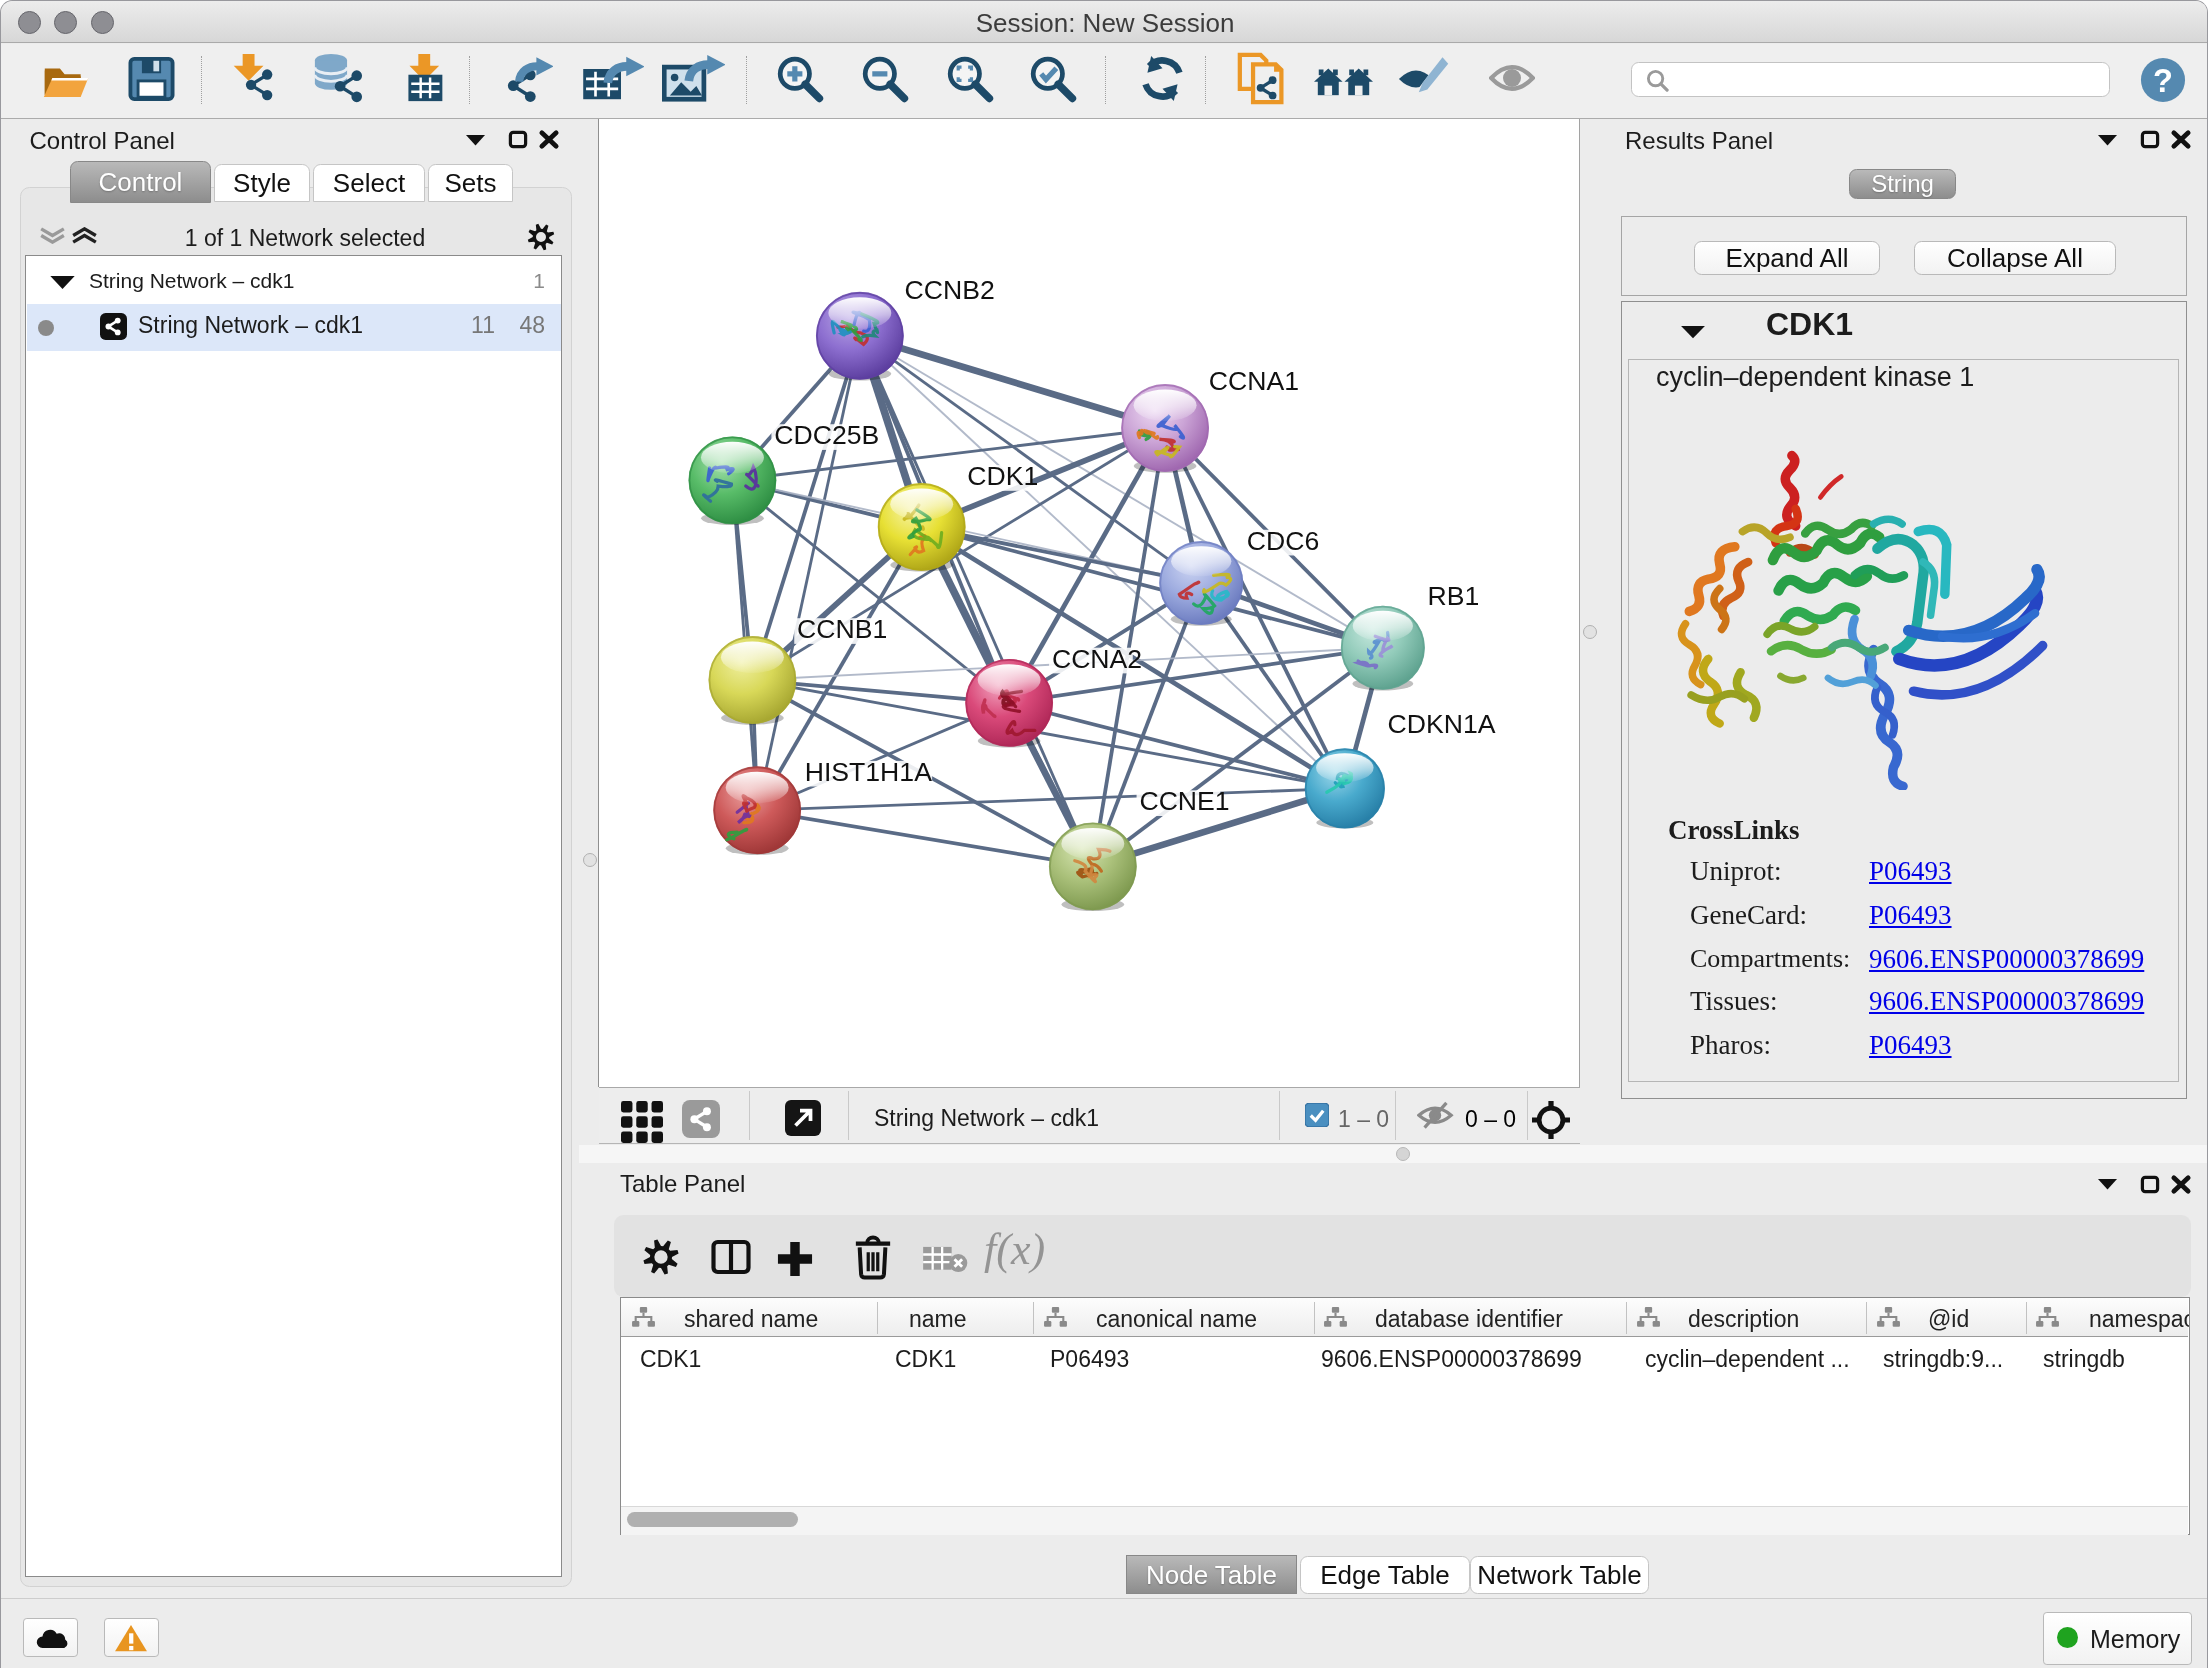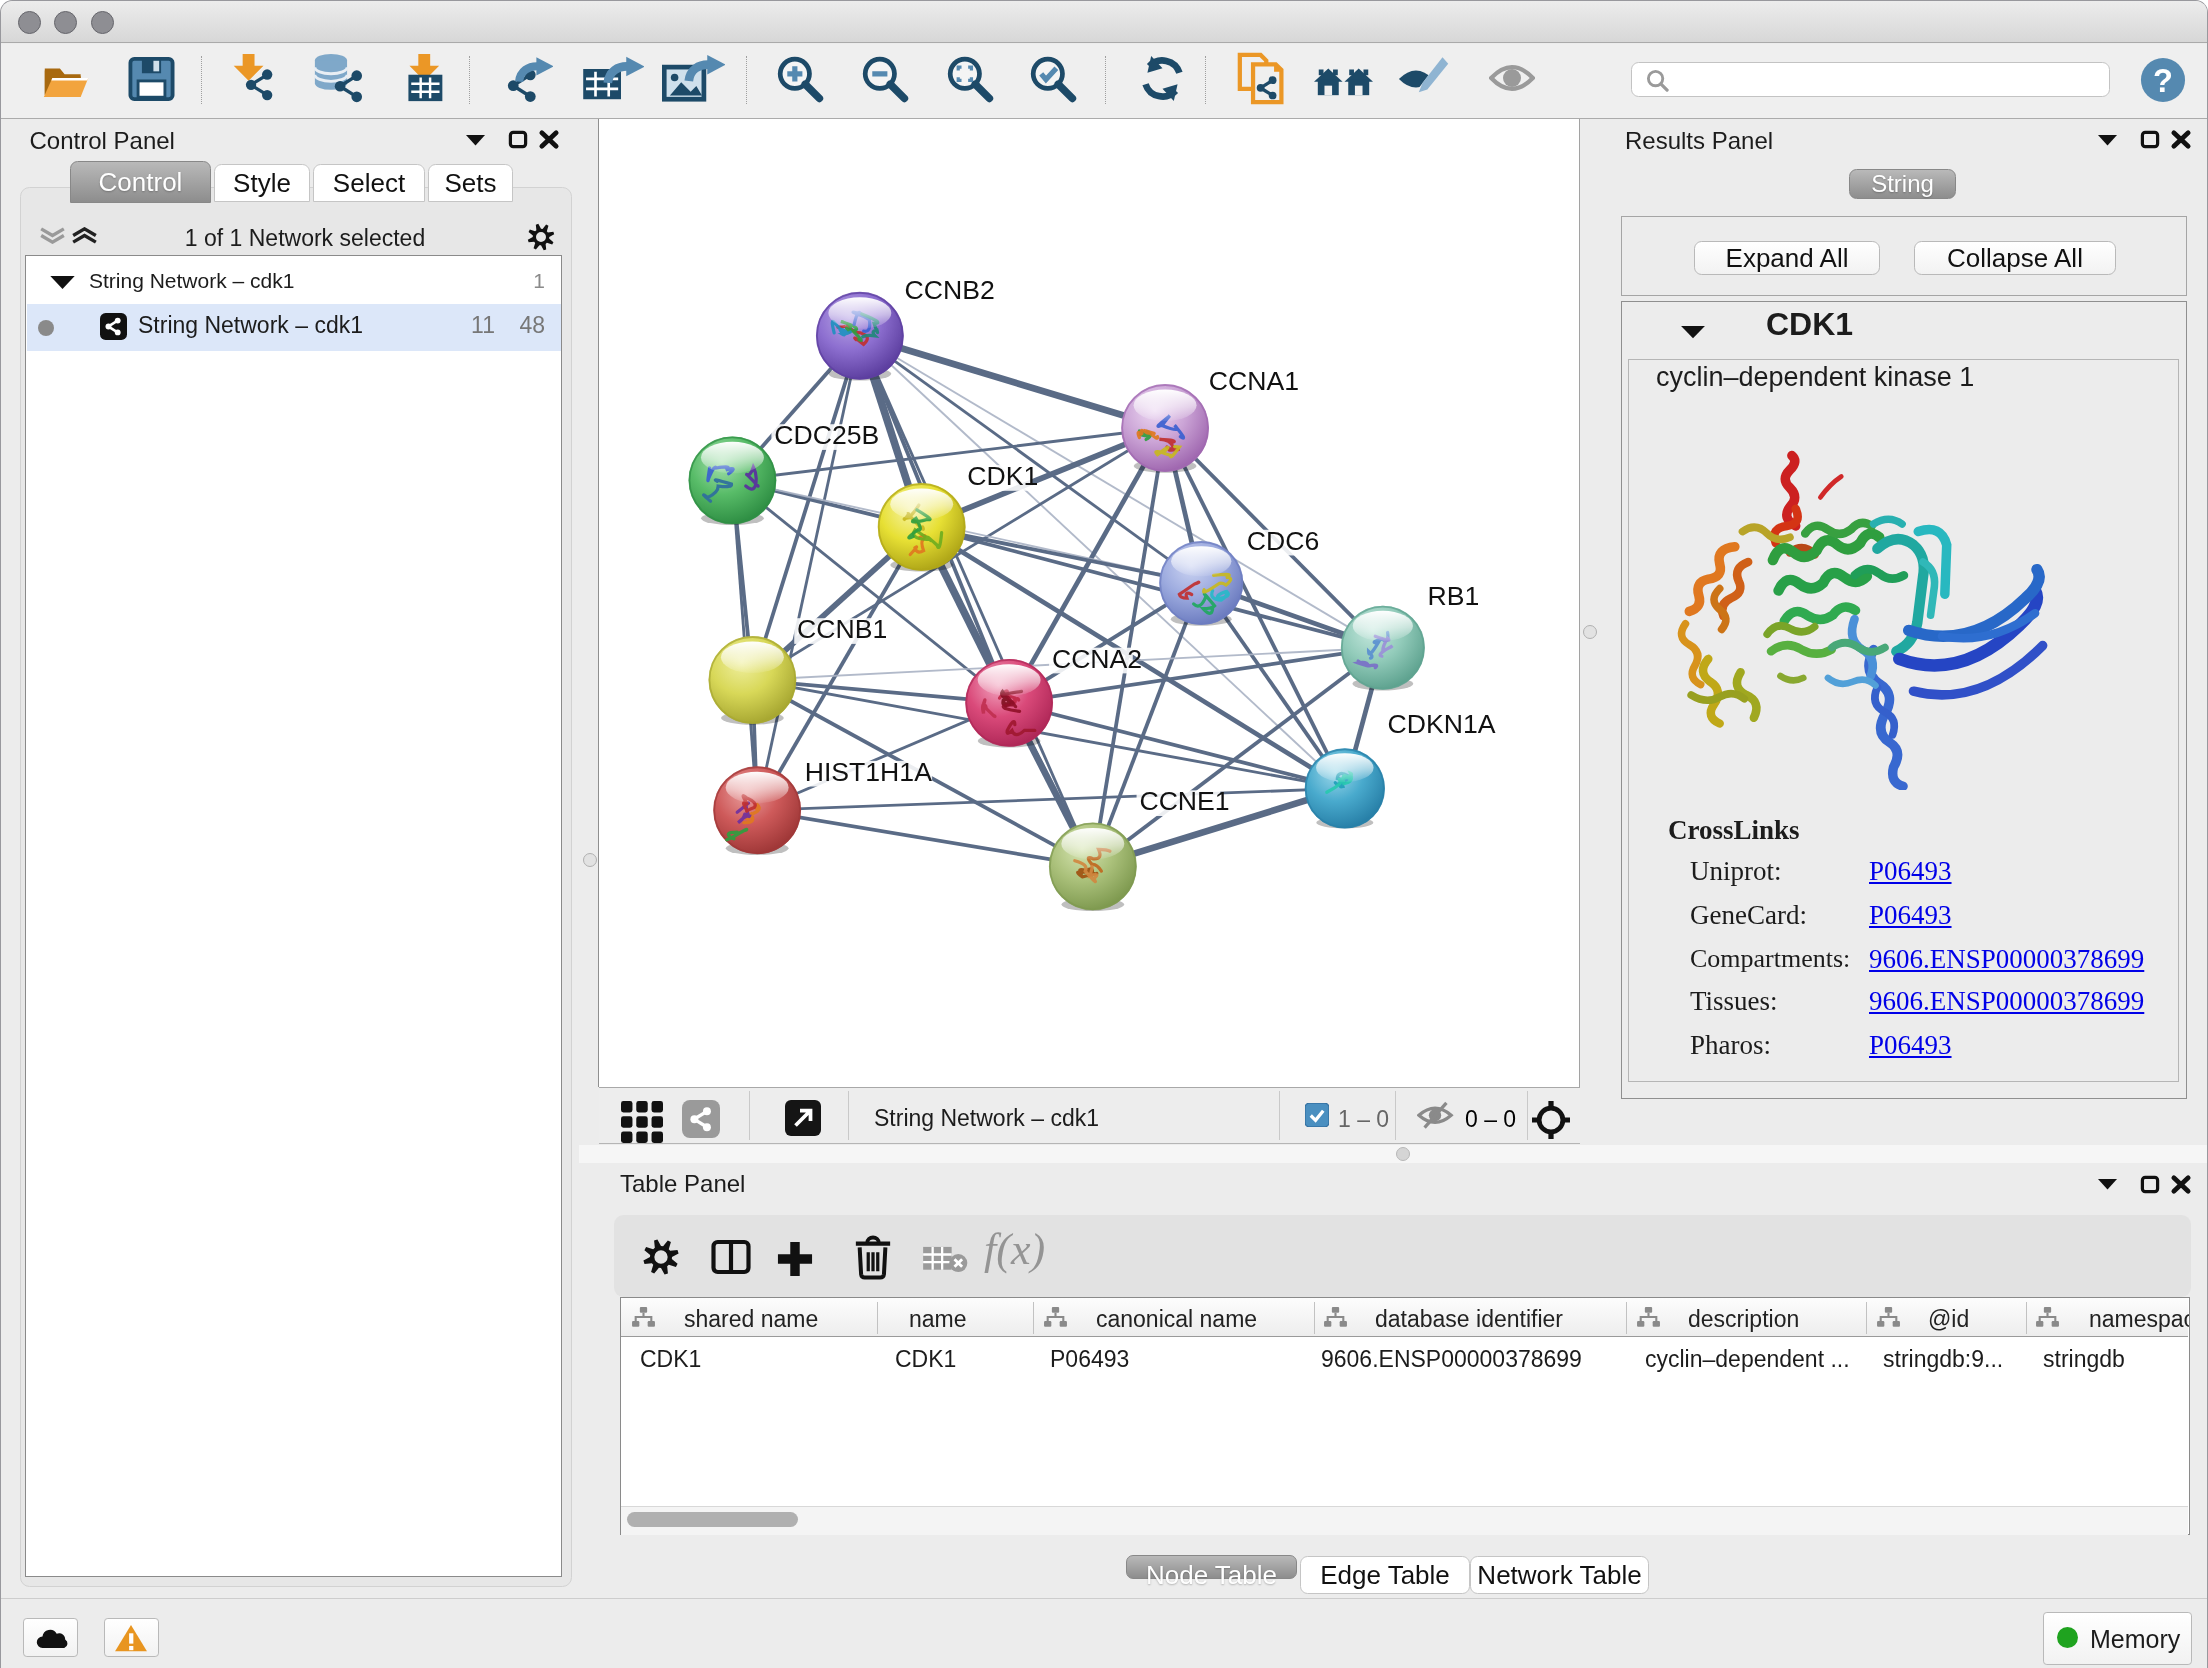--- a/index.html
+++ b/index.html
@@ -1,17 +1,18 @@
 <!DOCTYPE html>
 <html style="font-size:15px"><head><meta charset="utf-8"><style>*{margin:0;padding:0;box-sizing:border-box}html,body{width:2208px;height:1668px;background:#fff;font-family:"Liberation Sans",sans-serif;overflow:hidden}.abs{position:absolute}.window{position:absolute;left:0;top:0;width:2208px;height:1668px;background:#ececec;border:1px solid #98989d;border-bottom:none;border-radius:12.4px 12.4px 0 0;overflow:hidden}.t{position:absolute;white-space:nowrap;color:#1c1c1c}.tab{position:absolute;background:#fff;border:1px solid #c5c5c5;border-radius:7.6px 7.6px 0 0;text-align:center;color:#111}.tabsel{background:linear-gradient(#b9b9b9,#8d8d8d);border:1px solid #888;color:#fff;text-shadow:0 1px 1.9px rgba(0,0,0,.25)}.btn{position:absolute;background:linear-gradient(#ffffff,#f2f2f2);border:1px solid #b9b9b9;border-radius:7.6px;text-align:center;color:#111;font-size:26px}a.lk{color:#0000e8;text-decoration:underline}</style></head><body>
 <div class="window">
     <div class="abs" style="left:0;top:0;width:2208px;height:42px;background:linear-gradient(#ececec,#d7d7d7);border-bottom:1px solid #aaa;border-radius:12.4px 12.4px 0 0"></div>
     <div class="abs" style="left:17px;top:9.5px;width:23px;height:23px;border-radius:50%;background:#8e8e93;border:1.4px solid #66666c"></div>
     <div class="abs" style="left:53px;top:9.5px;width:23px;height:23px;border-radius:50%;background:#8e8e93;border:1.4px solid #66666c"></div>
     <div class="abs" style="left:90px;top:9.5px;width:23px;height:23px;border-radius:50%;background:#8e8e93;border:1.4px solid #66666c"></div>
+    <div class="t" style="left:0;top:6.7px;width:2208px;text-align:center;font-size:26px;color:#3c3c3c">Session: New Session</div>
     <div class="abs" style="left:0;top:43px;width:2208px;height:75px;background:#efefef;border-bottom:1px solid #ababab"></div>
     <svg class="abs" style="left:40px;top:55px;" width="51" height="46" viewBox="0 0 54 46">
       <path d="M4,40 V12 h16 l5,6 h17 v6 H10 Z" fill="#a8690f"></path>
       <path d="M4,40 V14 h15 l5,6 h18 v4" fill="#a8690f"></path>
       <polygon points="12,22 50,22 42,42 3,42" fill="#f2a43e"></polygon>
       <polygon points="12,22 50,22 49,24.5 11,24.5" fill="#fff"></polygon>
     </svg>
     <svg class="abs" style="left:126px;top:55px;" width="49" height="46" viewBox="0 0 50 48">
       <rect x="3" y="3" width="44" height="42" rx="4" fill="#5589b0" stroke="#1d4a68" stroke-width="4"></rect>
       <rect x="15" y="3" width="20" height="15" fill="#1d4a68"></rect>
@@ -663,21 +664,21 @@
     <div class="t" style="left:2088px;top:1305px;font-size:23px;color:#222;width:100px;overflow:hidden">namespace</div>
     <div class="t" style="left:639px;top:1345px;font-size:23px">CDK1</div>
     <div class="t" style="left:894px;top:1345px;font-size:23px">CDK1</div>
     <div class="t" style="left:1049px;top:1345px;font-size:23px">P06493</div>
     <div class="t" style="left:1320px;top:1345px;font-size:23px">9606.ENSP00000378699</div>
     <div class="t" style="left:1644px;top:1345px;font-size:23px">cyclin–dependent ...</div>
     <div class="t" style="left:1882px;top:1345px;font-size:23px">stringdb:9...</div>
     <div class="t" style="left:2042px;top:1345px;font-size:23px">stringdb</div>
     <div class="abs" style="left:620px;top:1505px;width:1567px;height:28.5px;background:#f4f4f4;border-top:1px solid #d8d8d8"></div>
     <div class="abs" style="left:626px;top:1511px;width:171px;height:15px;border-radius:7.6px;background:#b0b0b0"></div>
-    <div class="tab tabsel" style="left:1125px;top:1554px;width:171px;height:24px;font-size:26px;line-height:38px;border-radius:7px">Node Table</div>
+    <div class="tab tabsel" style="left:1125px;top:1554px;width:171px;height:39px;font-size:26px;line-height:38px;border-radius:0">Node Table</div>
     <div class="tab" style="left:1299px;top:1555px;width:170px;height:38px;font-size:26px;line-height:36px;border-radius:7.6px">Edge Table</div>
     <div class="tab" style="left:1469px;top:1555px;width:179px;height:38px;font-size:26px;line-height:36px;border-radius:7.6px">Network Table</div>
     <div class="abs" style="left:0;top:1597px;width:2208px;height:71px;background:#ececec;border-top:1px solid #cdcdcd"></div>
     <div class="btn" style="left:22px;top:1617px;width:55px;height:39px;border-radius:3.8px"></div>
     <svg class="abs" style="left:32px;top:1626px;" width="36" height="23" viewBox="0 0 38 24">
       <path d="M10,22 a6,6 0 0 1 0,-12 a8,8 0 0 1 15,-3 a6.5,6.5 0 0 1 9,6 a5,5 0 0 1 -1,9 Z" fill="#111"></path>
     </svg>
     <div class="btn" style="left:103px;top:1617px;width:55px;height:39px;border-radius:3.8px"></div>
     <svg class="abs" style="left:113px;top:1622px;" width="34" height="30" viewBox="0 0 36 32">
       <path d="M18,2 L35,30 H1 Z" fill="#e89520"></path>

